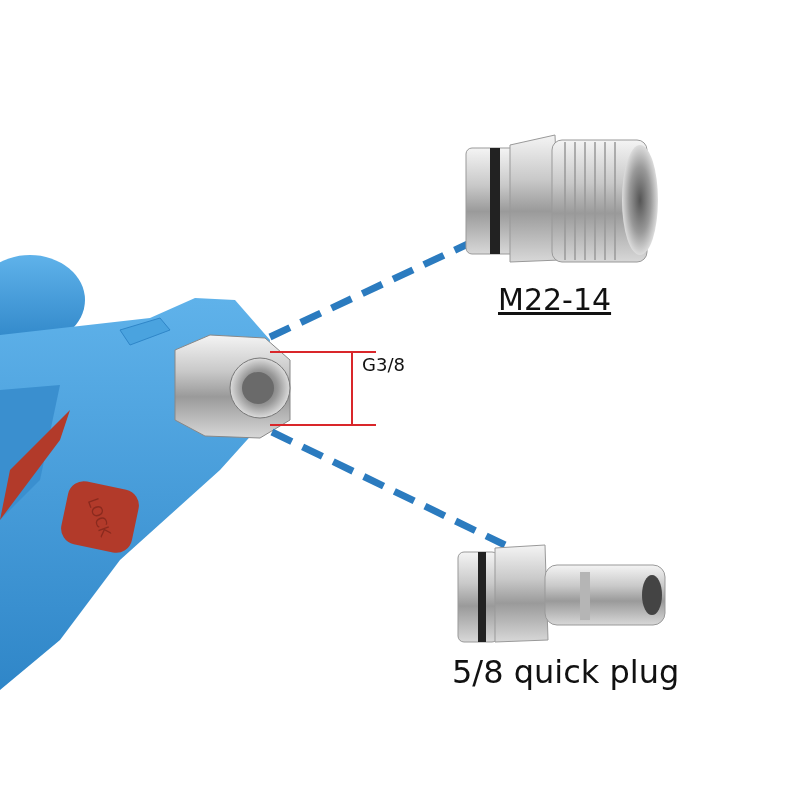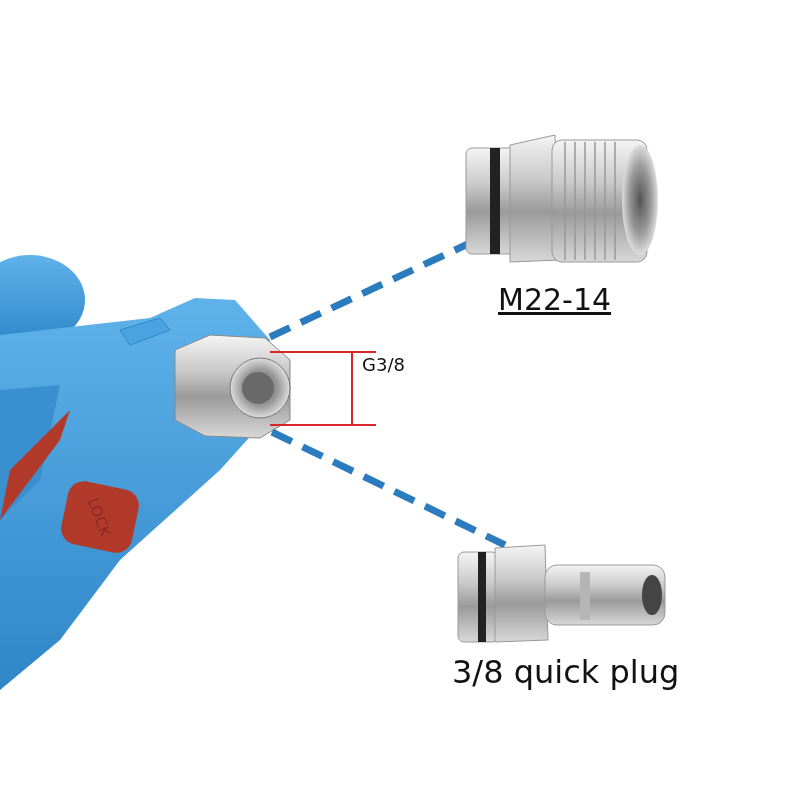--- a/index.html
+++ b/index.html
@@ -83,13 +83,13 @@
     <rect x="478" y="552" width="8" height="90" fill="#222"></rect>
     <path d="M495 548 L545 545 L548 640 L495 642 Z" fill="url(#steel)" stroke="#999"></path>
     <rect x="545" y="565" width="120" height="60" rx="12" fill="url(#steel)" stroke="#999"></rect>
     <rect x="580" y="572" width="10" height="48" fill="#b5b5b5"></rect>
     <ellipse cx="652" cy="595" rx="10" ry="20" fill="#444"></ellipse>
   </g>
 </svg>
 
 <div class="label lbl-m22">M22-14</div>
 <div class="label lbl-g38">G3/8</div>
-<div class="label lbl-quick">3/8 quick plug</div>
+<div class="label lbl-quick">5/8 quick plug</div>
 
 </body></html>

